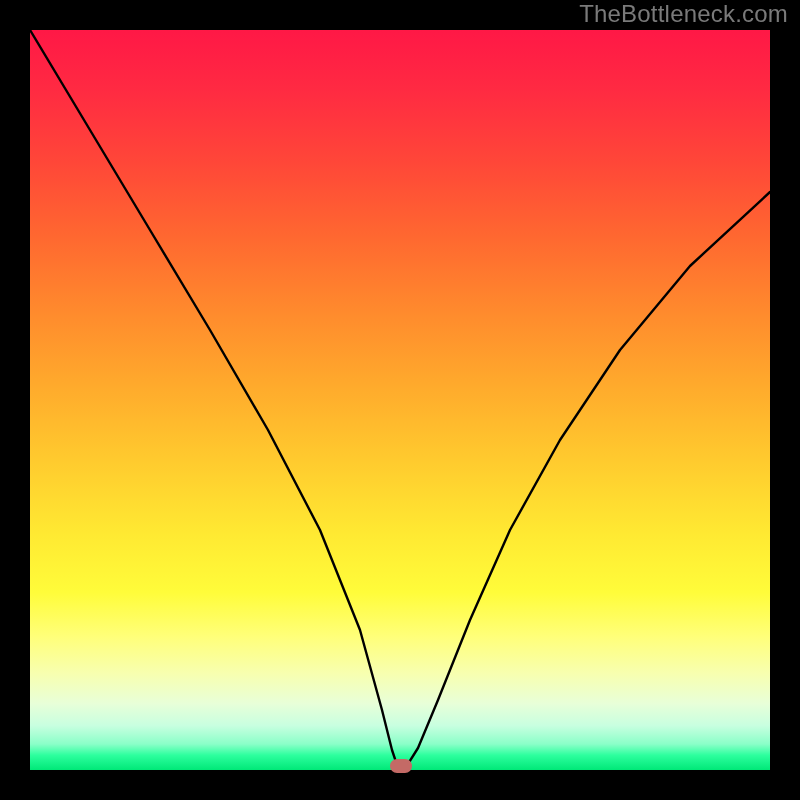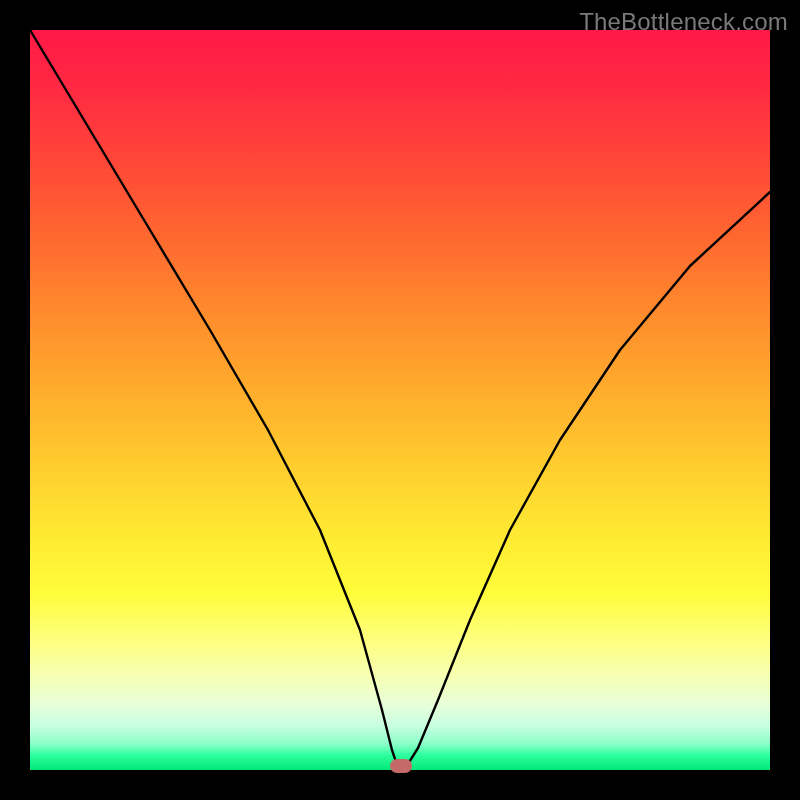--- a/index.html
+++ b/index.html
@@ -31,21 +31,21 @@
       #ffff7a 82%,
       #f7ffb0 87%,
       #e8ffd8 91%,
       #c8ffe0 94%,
       #8affc8 96.5%,
       #2dff9e 98%,
       #00e878 100%);
   }
   .watermark {
     position: absolute;
-    top: 8px;
+    top: 0;
     right: 12px;
     color: #7a7a7a;
     font-size: 24px;
     font-weight: 500;
     letter-spacing: 0.2px;
   }
   .curve {
     position: absolute;
     top: 30px;
     left: 30px;

